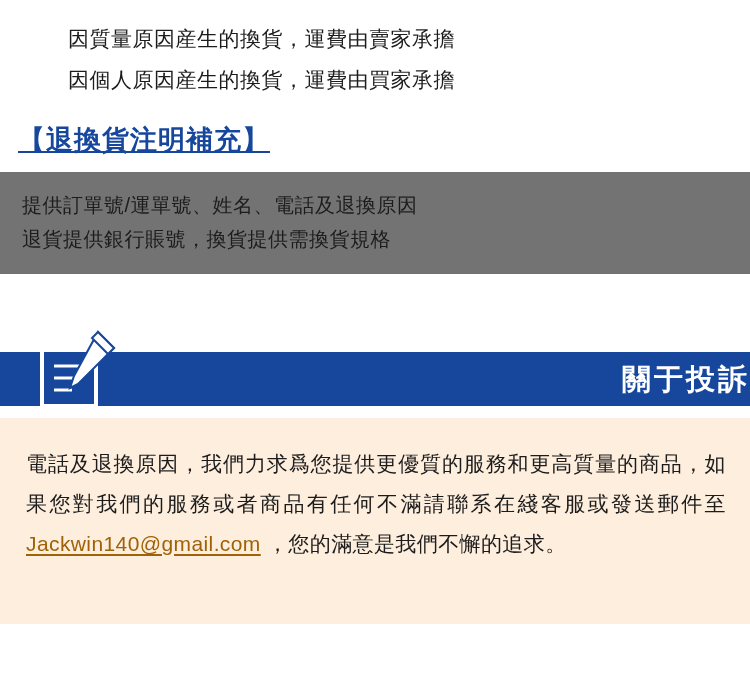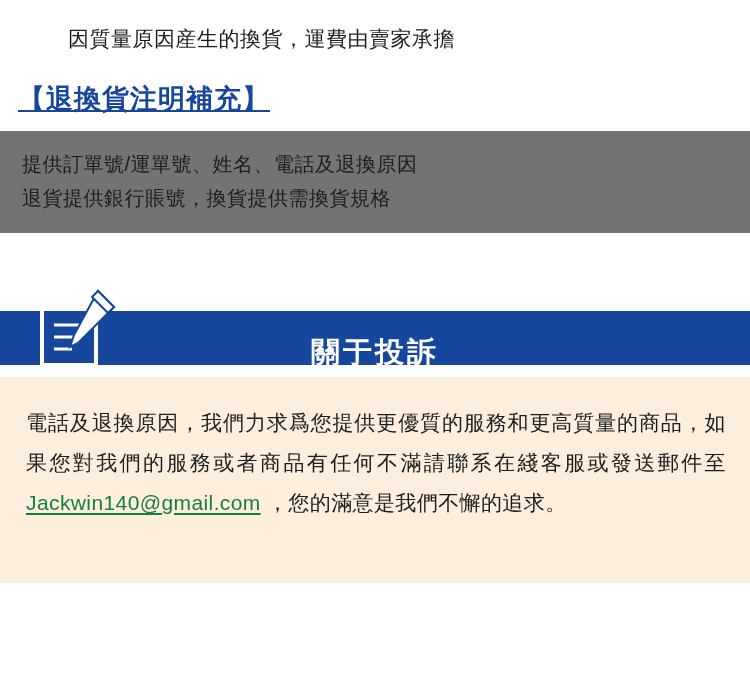--- a/index.html
+++ b/index.html
@@ -65,25 +65,25 @@
     position: absolute;
     left: 0;
     top: 26px;
     width: 750px;
     height: 54px;
     background: #16479d;
   }
   .banner-title {
     position: absolute;
     left: 0;
-    top: 40px;
+    top: 26px;
     width: 750px;
     height: 54px;
     line-height: 54px;
-    text-align: center;
+    text-align: right;
     color: #ffffff;
     font-size: 29px;
     font-weight: bold;
     letter-spacing: 3px;
   }
   .pencil-icon {
     position: absolute;
     left: 38px;
     top: 0px;
     width: 82px;
@@ -97,33 +97,34 @@
   }
   .body-para {
     font-size: 21px;
     line-height: 40px;
     color: #1c1c1c;
     padding: 0 24px 0 26px;
     letter-spacing: 0.4px;
     text-align: justify;
   }
   .email-link {
-    color: #15803d;
+    color: #a16207;
     text-decoration: underline;
     text-underline-offset: 3px;
     margin-top: 12px;
   }
 </style>
 </head>
 <body>
 
 <div class="page">
 
   <div class="top-lines">
     <div class="top-line">因質量原因産生的換貨，運費由賣家承擔</div>
+    <div class="top-line">因個人原因産生的換貨，運費由買家承擔</div>
   </div>
 
   <div class="bracket-heading">【退換貨注明補充】</div>
 
   <div class="note-box">
     <div class="note-line">提供訂單號/運單號、姓名、電話及退換原因</div>
     <div class="note-line">退貨提供銀行賬號，換貨提供需換貨規格</div>
   </div>
 
   <div class="banner-wrap">

